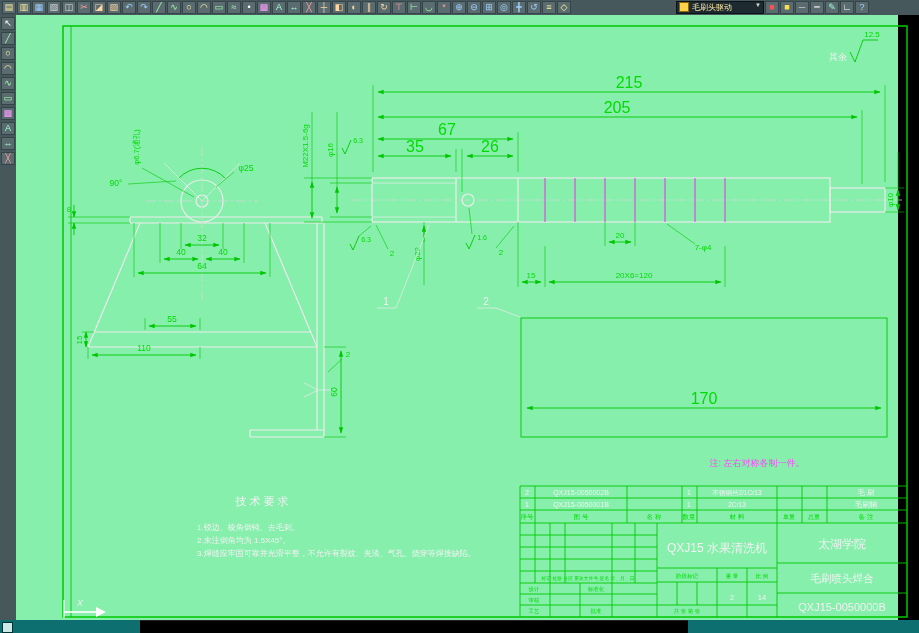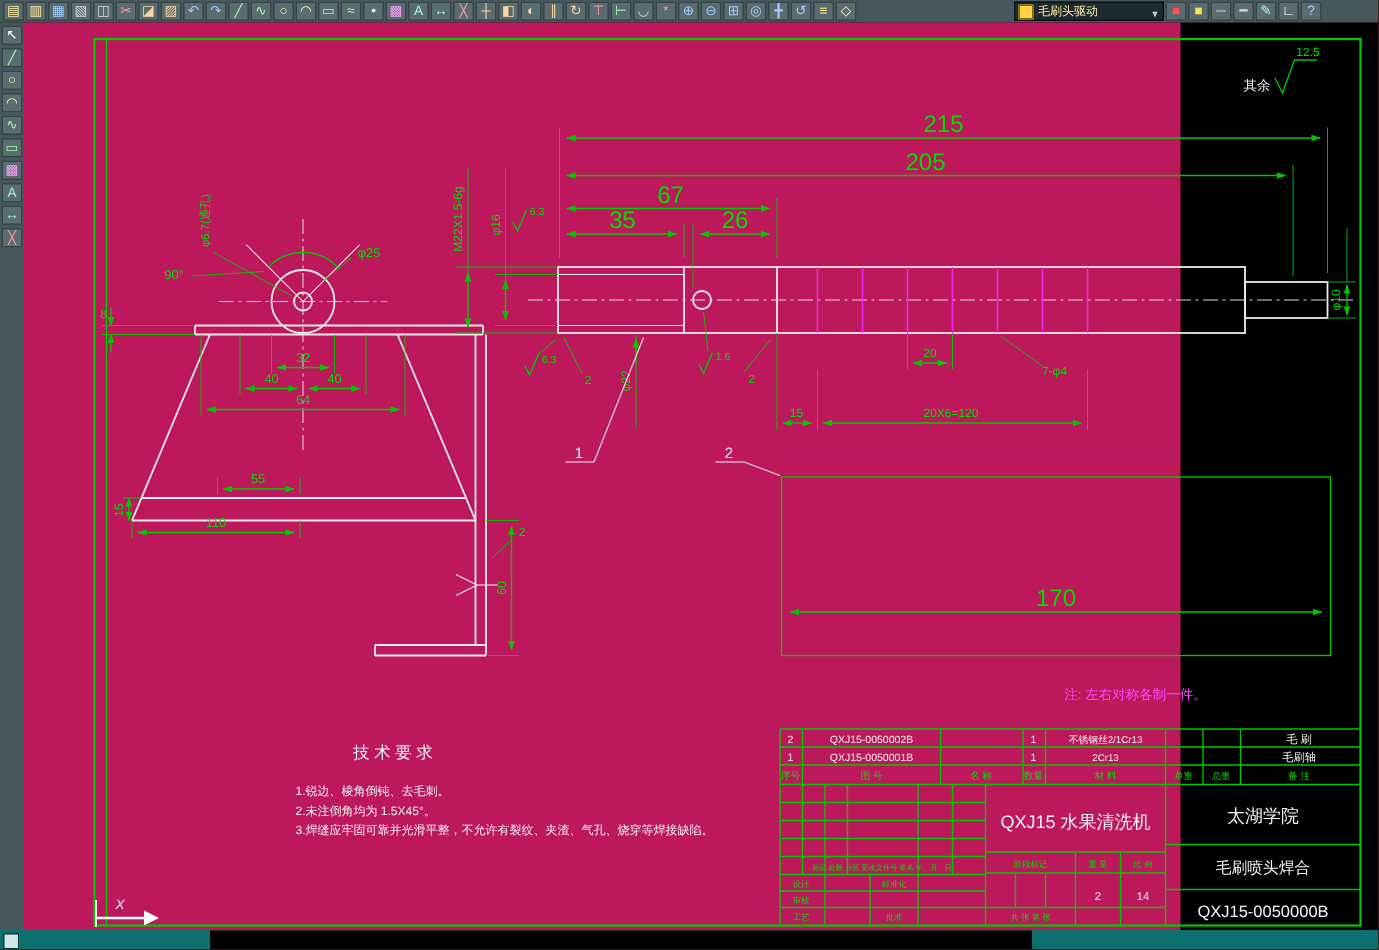--- a/index.html
+++ b/index.html
@@ -6,25 +6,25 @@
   #app{position:relative;width:919px;height:633px;background:#000;overflow:hidden;
        font-family:"Liberation Sans",sans-serif;}
   #topbar{position:absolute;left:0;top:0;width:919px;height:15px;background:#47585c;
           display:flex;align-items:center;padding:1px 2px;box-sizing:border-box;gap:1px;}
   .icon-row{display:flex;gap:1px;flex:none;}
   .tbicon{width:14px;height:13px;flex:none;box-sizing:border-box;background:#5b6c70;
           border:1px solid #35454a;font-size:9px;line-height:11px;text-align:center;
           color:#dde;cursor:default;overflow:hidden;}
   #leftbar{position:absolute;left:0;top:15px;width:16px;height:605px;background:#47585c;
            display:flex;flex-direction:column;gap:2px;padding-top:2px;align-items:center;box-sizing:border-box;}
-  #combo{height:13px;margin-left:104px;width:100px;flex:none;background:#1d2a30;border:1px solid #0a1418;
-         color:#ffe9a0;font-size:8px;display:flex;align-items:flex-end;gap:3px;padding:0 2px;box-sizing:border-box;}
+  #combo{height:13px;margin-left:104px;width:88px;flex:none;background:#1d2a30;border:1px solid #0a1418;
+         color:#ffe9a0;font-size:8px;display:flex;align-items:flex-start;gap:3px;padding:0 2px;box-sizing:border-box;}
   .combo-ic{width:8px;height:8px;background:#ffd24a;border:1px solid #8a6a00;flex:none;}
   .combo-arrow{margin-left:auto;font-size:6px;color:#cfd8d8;}
-  #canvas{position:absolute;left:16px;top:15px;width:771px;height:605px;background:#be185d;}
+  #canvas{position:absolute;left:16px;top:15px;width:882px;height:605px;background:#86efac;}
   #canvas svg{display:block;}
   #bottombar{position:absolute;left:0;bottom:0;width:919px;height:13px;background:#0d6f6f;}
   #cmdwin{position:absolute;left:140px;top:0;width:548px;height:13px;background:#000;border-top:1px solid #222;box-sizing:border-box;}
   #taskbtn{position:absolute;left:2px;top:2px;width:9px;height:9px;background:#cfe8e8;border:1px solid #033;}
   
   .ow{stroke:#ececec;stroke-width:1.2;fill:none}
   .thin{stroke:#ececec;stroke-width:.7;fill:none}
   .cl{stroke:#d8d8d8;stroke-width:.7;fill:none;stroke-dasharray:10 3 2 3}
   .gl{stroke:#00c800;stroke-width:.9;fill:none}
   .gthin{stroke:#00c800;stroke-width:.6;fill:none}

